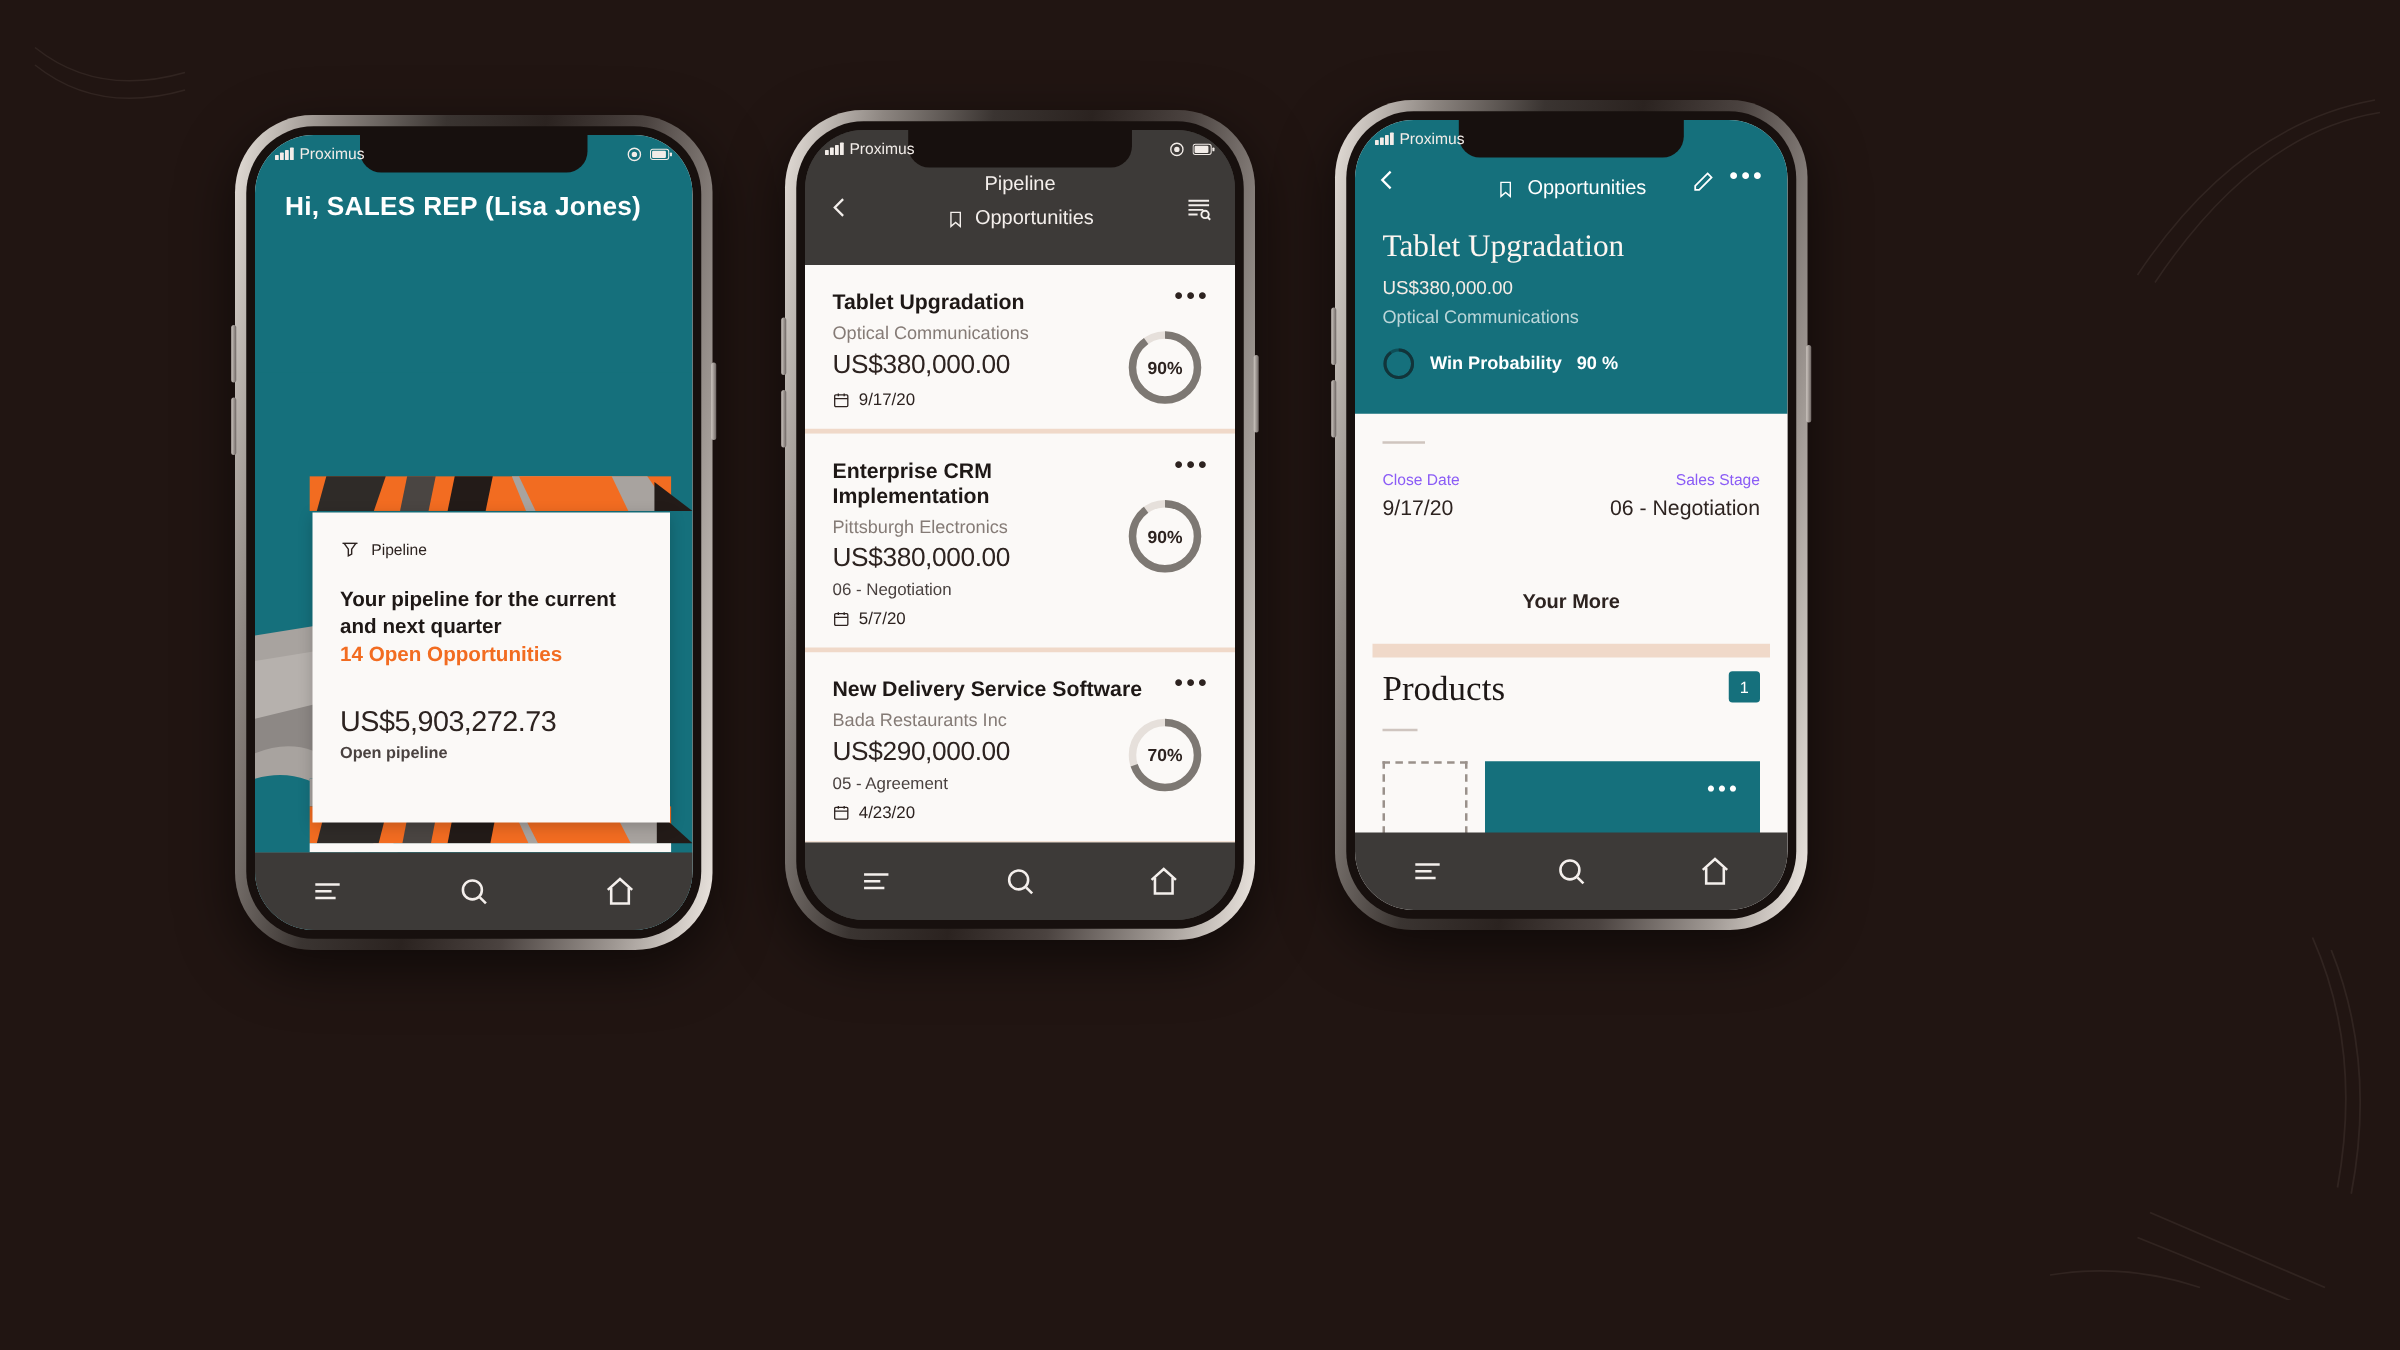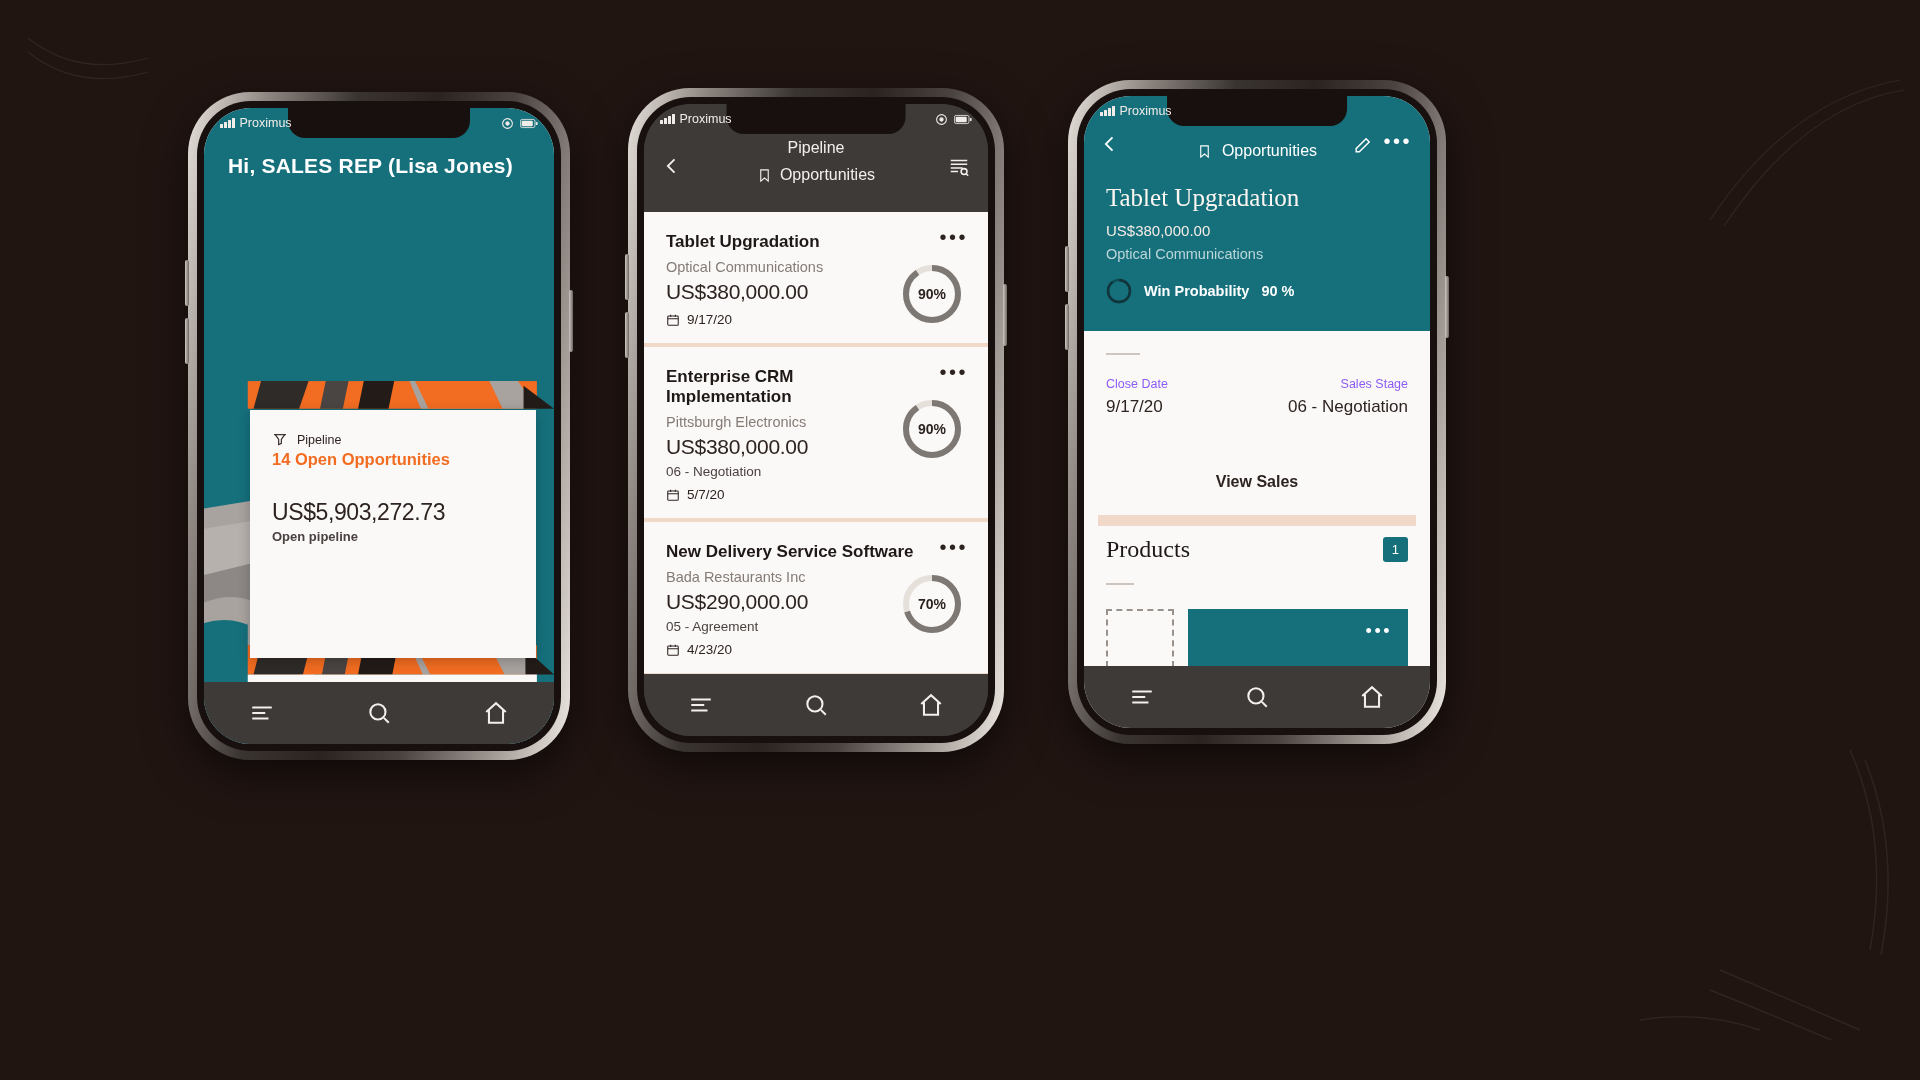--- a/index.html
+++ b/index.html
@@ -126,21 +126,21 @@
             font-size: 14.5px; color: #ffffff; font-weight: 700; }
   .p3-body { position: absolute; top: 235px; left: 0; right: 0; bottom: 62px; background: #fbf9f7; }
   .p3-divider { position: absolute; left: 22px; top: 22px; width: 34px; height: 2px; background: #cfc5bf; }
   .p3-fields { position: absolute; top: 46px; left: 22px; right: 22px; display: flex; justify-content: space-between; }
   .fld-label { font-size: 12.5px; color: #8b5cf6; }
   .fld-value { font-size: 17px; color: #2d2320; margin-top: 6px; }
   .p3-viewmore { position: absolute; top: 142px; left: 0; right: 0; text-align: center;
                  font-size: 16px; font-weight: 700; color: #2d2320; cursor: pointer; }
   .p3-bar { position: absolute; left: 14px; right: 14px; top: 184px; height: 11px; background: #f0d9c9; }
   .p3-prodhead { position: absolute; top: 205px; left: 22px; font-family: "Liberation Serif", serif;
-                 font-size: 24px; color: #1e1816; }
+                 font-size: 28px; color: #1e1816; }
   .p3-count { position: absolute; top: 206px; right: 22px; background: #15707c; color: #fff;
               font-size: 13px; padding: 5px 9px; border-radius: 3px; }
   .p3-divider2 { position: absolute; left: 22px; top: 252px; width: 28px; height: 2px; background: #cfc5bf; }
   .p3-addtile { position: absolute; left: 22px; top: 278px; width: 68px; height: 110px;
                 border: 2px dashed #9a918b; display: flex; align-items: flex-end;
                 justify-content: center; padding-bottom: 12px; font-size: 26px; color: #5d5450; cursor: pointer; }
   .p3-prodcard { position: absolute; left: 104px; right: 22px; top: 278px; height: 110px;
                  background: #15707c; color: #fff; }
   .p3-prodcard-dots { position: absolute; right: 16px; top: 12px; font-size: 18px; letter-spacing: 2.5px; cursor: pointer; }
   .p3-prodcard-name { position: absolute; left: 18px; bottom: 22px; font-size: 17px; font-weight: 700; }
@@ -239,20 +239,21 @@
 
           <div class="card-white card-1">
             <div style="padding:22px 22px 0 22px">
               <div class="card-label">
                 <svg width="16" height="16" viewBox="0 0 24 24" fill="none" stroke="#2d2320" stroke-width="1.7">
                   <path d="M3 4h18"></path>
                     <path d="M5 4l5 7v8l4-2v-6l5-7"></path>
                 </svg>
                 <span>Pipeline</span>
               </div>
+              <div class="card-head" style="margin-top:22px">Your pipeline for the current and next quarter</div>
               <div class="card-accent">14 Open Opportunities</div>
               <div class="card-big" style="margin-top:30px">US$5,903,272.73</div>
               <div class="card-sub">Open pipeline</div>
             </div>
           </div>
 
         </div>
 
         <div class="bottomnav">
           <svg width="26" height="26" viewBox="0 0 24 24" fill="none" stroke="#f4efec" stroke-width="1.9">
@@ -472,21 +473,21 @@
             <div>
               <div class="fld-label">Close Date</div>
               <div class="fld-value">9/17/20</div>
             </div>
             <div style="text-align:right">
               <div class="fld-label">Sales Stage</div>
               <div class="fld-value">06 - Negotiation</div>
             </div>
           </div>
 
-          <div class="p3-viewmore">View Sales</div>
+          <div class="p3-viewmore">Your More</div>
 
           <div class="p3-bar"></div>
 
           <div class="p3-prodhead">Products</div>
           <div class="p3-count">1</div>
           <div class="p3-divider2"></div>
 
           <div class="p3-addtile">
             <span>+</span>
           </div>

